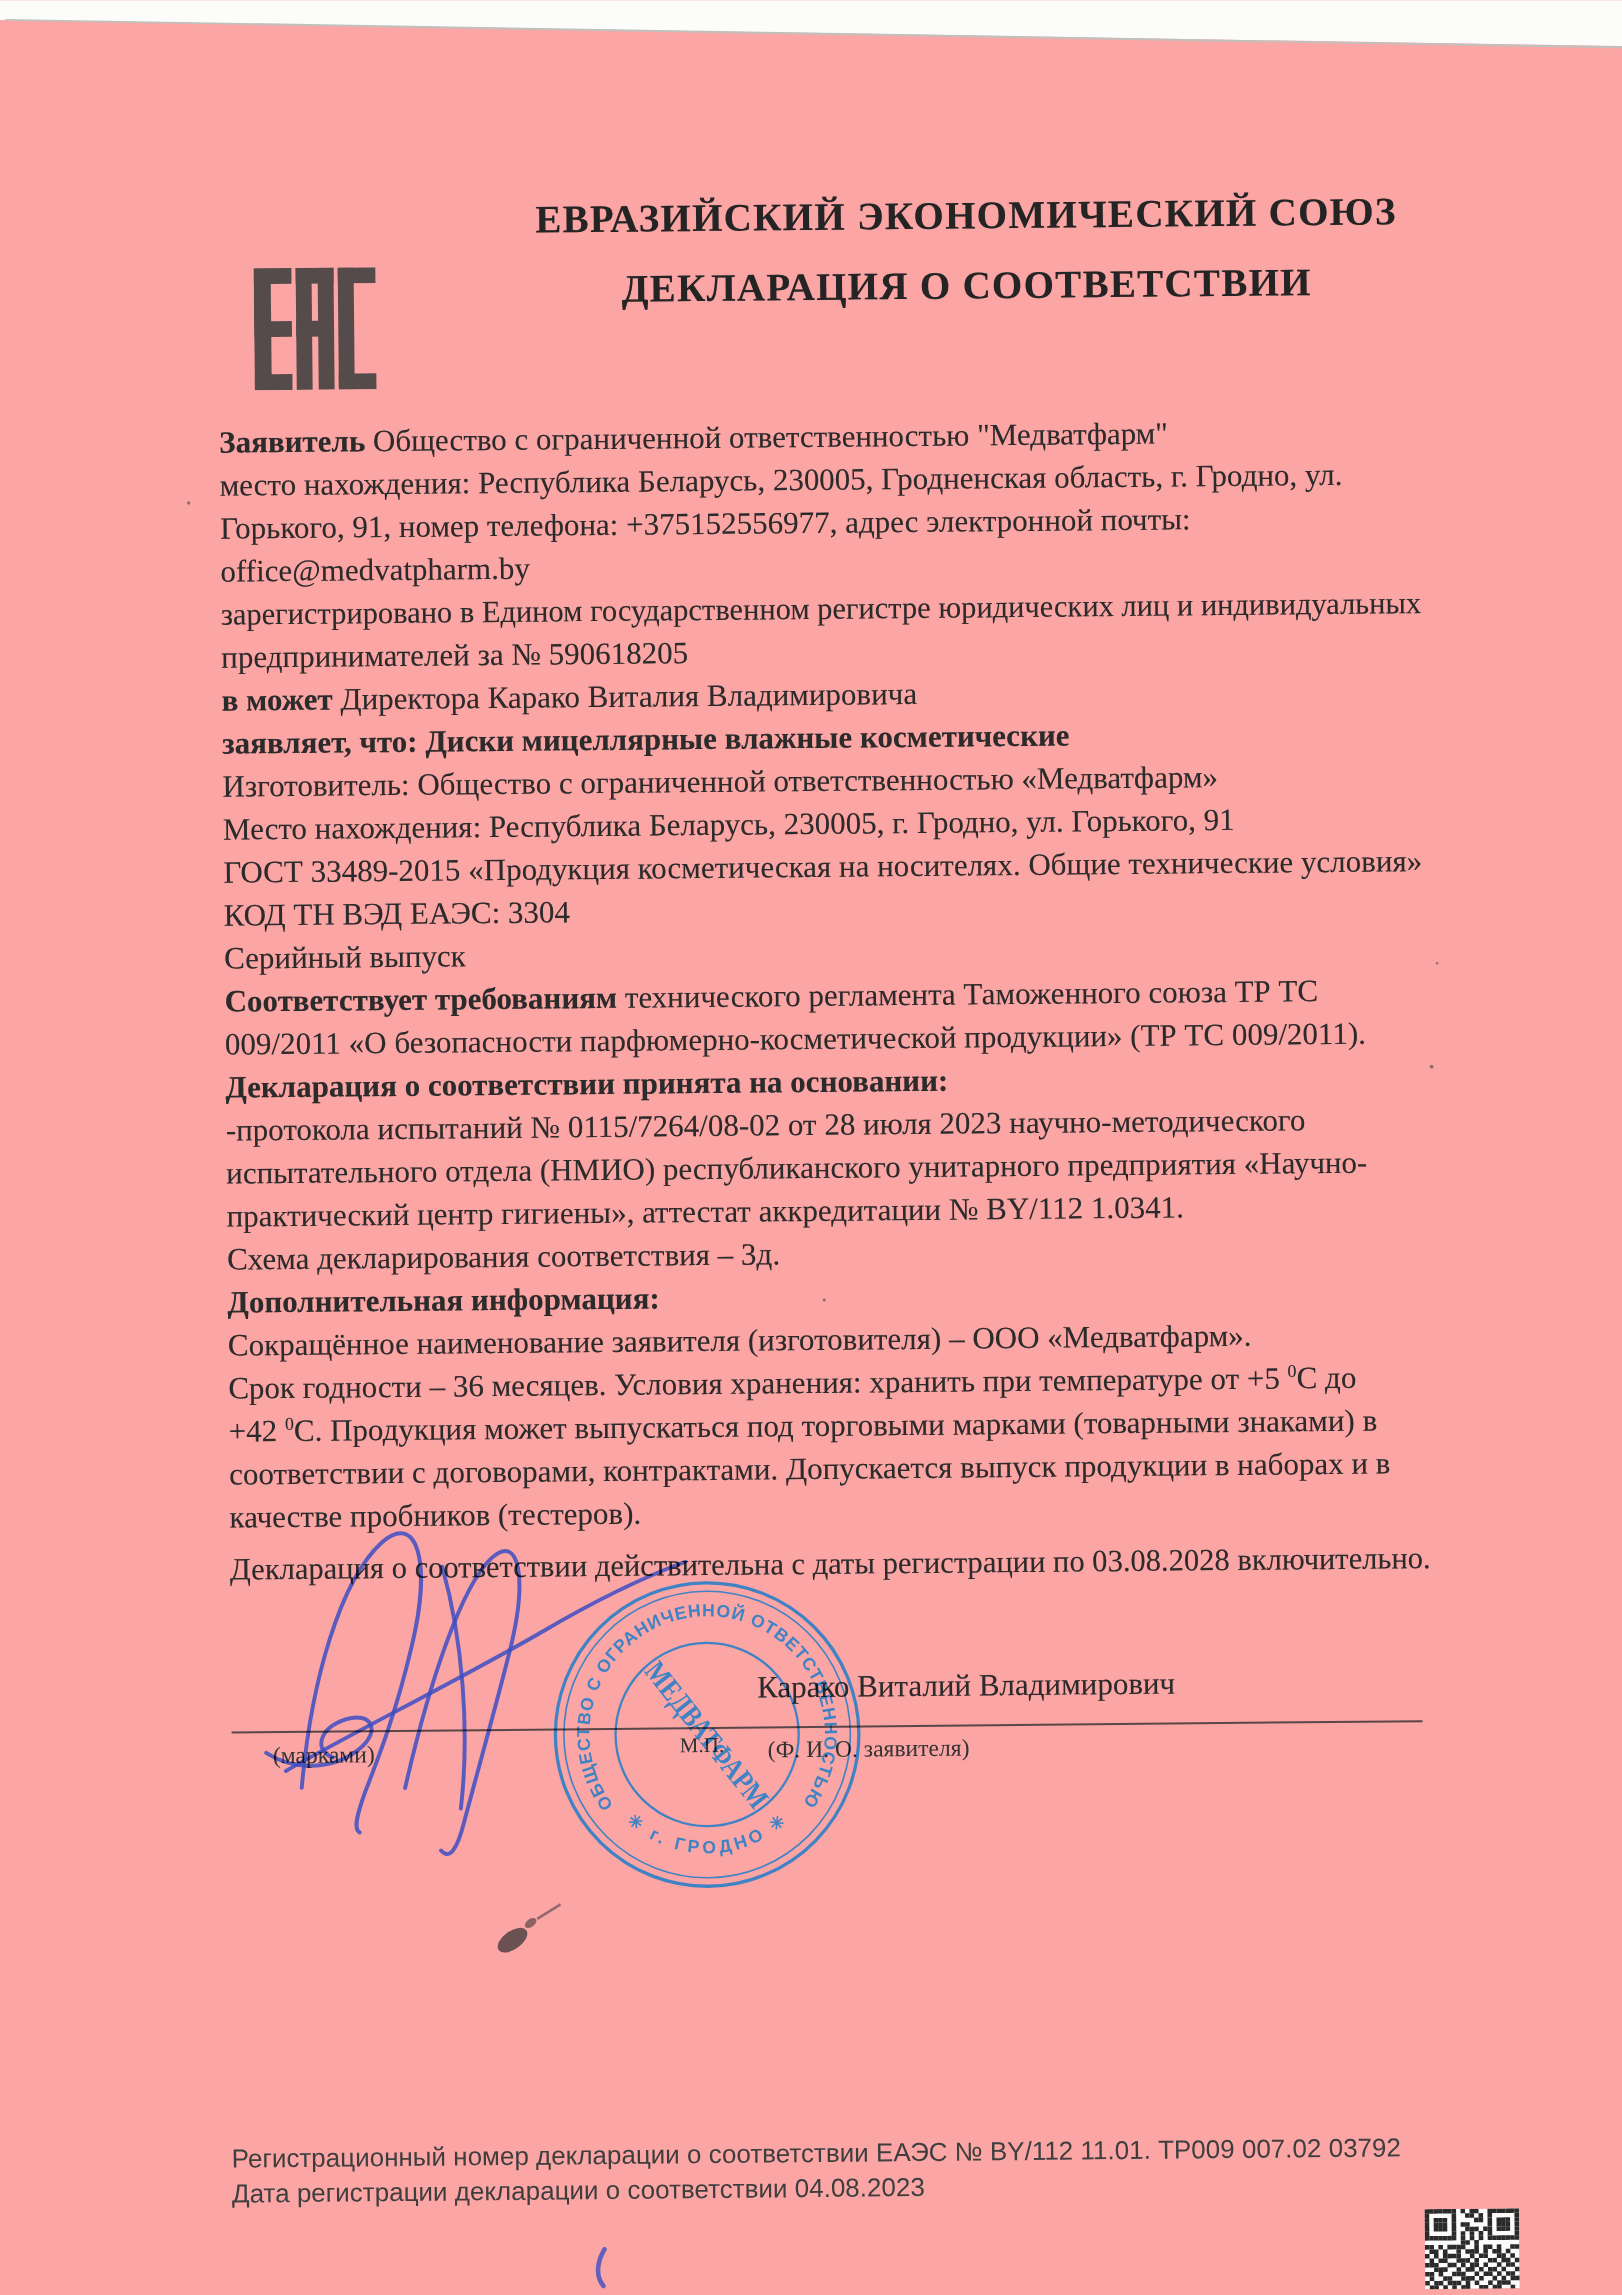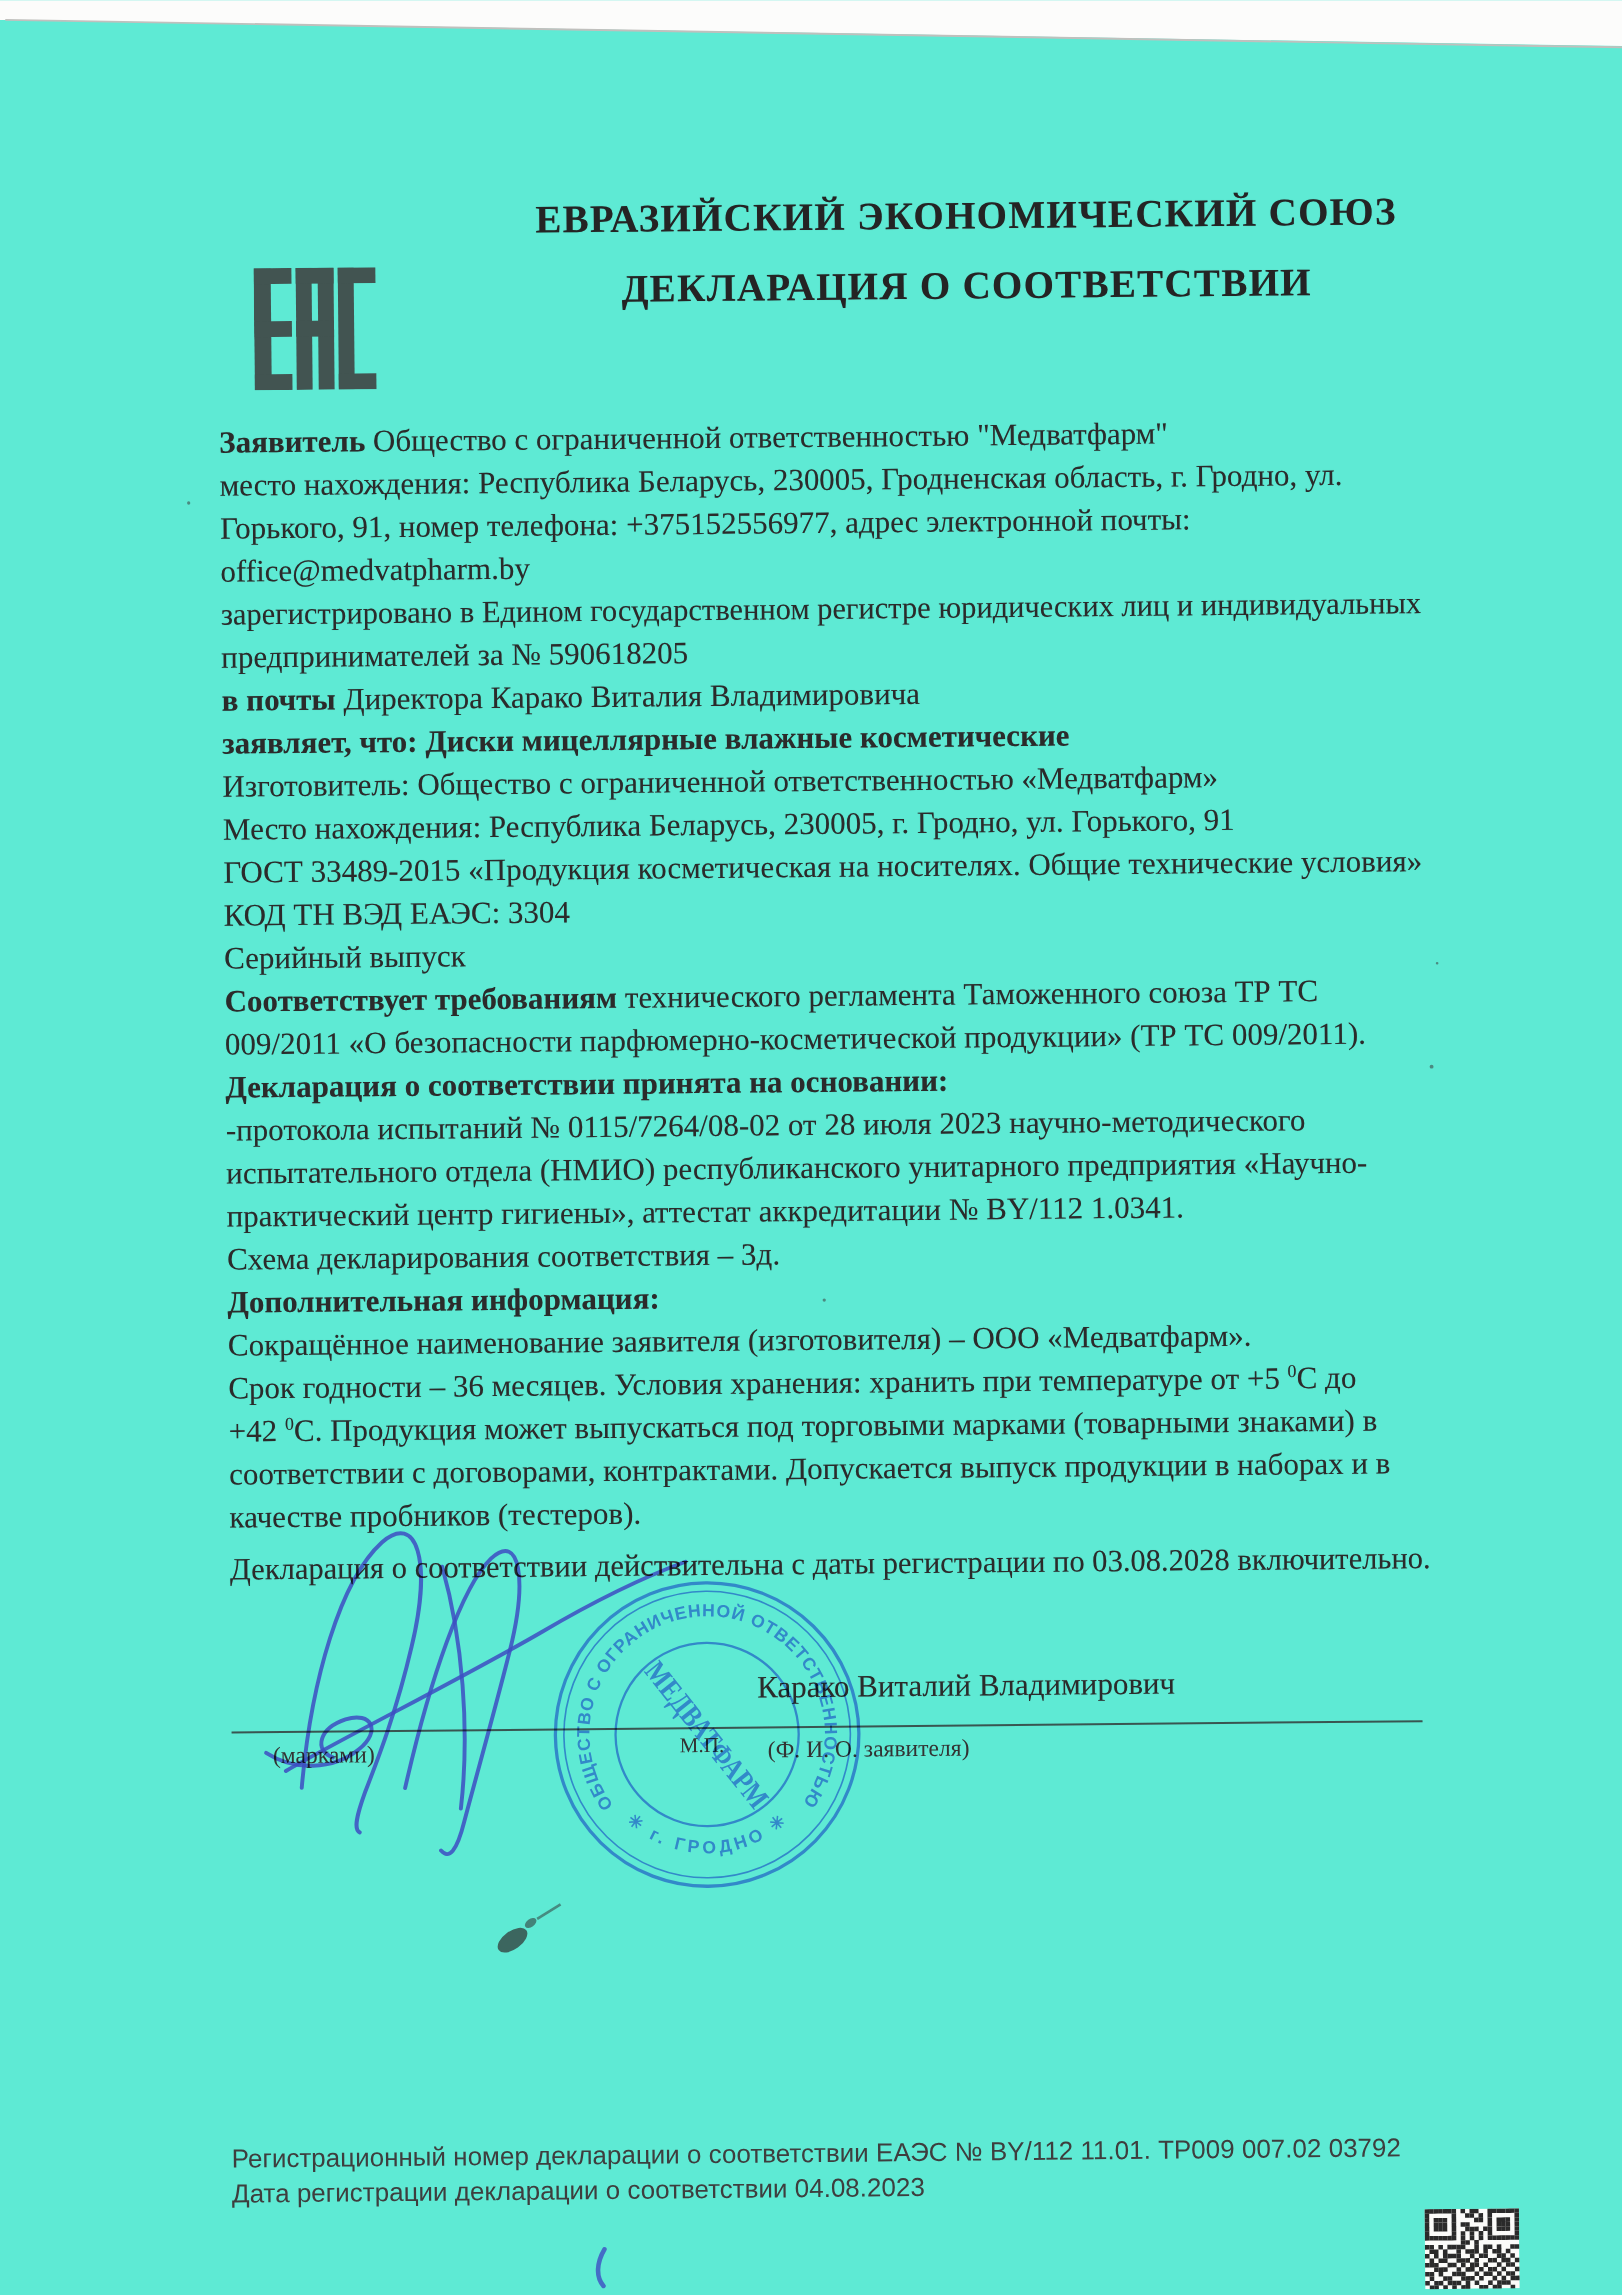--- a/index.html
+++ b/index.html
@@ -1,16 +1,16 @@
 <!DOCTYPE html>
 <html style="font-size:10.5px"><head>
 <meta charset="utf-8">
 <style>
   html,body{margin:0;padding:0;background:#e9e9e6;}
-  .page{position:relative;width:1622px;height:2295px;background:#5eead4;overflow:hidden;
+  .page{position:relative;width:1622px;height:2295px;background:#fca5a5;overflow:hidden;
         font-family:"Liberation Serif", serif;color:#2b2b2b;}
   .tilt{position:absolute;left:0;top:0;width:1622px;height:2295px;transform:rotate(-0.55deg);transform-origin:50% 50%;}
   .abs{position:absolute;}
   
   .hdr{left:393px;width:1164px;text-align:center;font-weight:bold;font-size:39px;letter-spacing:1.3px;
        color:#242424;white-space:nowrap;text-shadow:0 0 0.7px rgba(40,40,40,.35);}
   
   #body-lines{left:226px;top:415px;width:1191px;font-size:31px;line-height:43px;
               text-shadow:0 0 0.7px rgba(40,40,40,.30);}
   .bline{height:43px;white-space:nowrap;}
@@ -68,21 +68,21 @@
     <div class="abs hdr" style="top:194px;">ЕВРАЗИЙСКИЙ ЭКОНОМИЧЕСКИЙ СОЮЗ</div>
     <div class="abs hdr" style="top:264px;">ДЕКЛАРАЦИЯ О СООТВЕТСТВИИ</div>
 
     <div class="abs" id="body-lines">
         <div class="bline"><b>Заявитель</b><span> Общество с ограниченной ответственностью "Медватфарм"</span></div>
         <div class="bline" style="transform: scaleX(1); transform-origin: left center;"><span>место нахождения: Республика Беларусь, 230005, Гродненская область, г. Гродно, ул.</span></div>
         <div class="bline" style="transform: scaleX(1); transform-origin: left center;"><span>Горького, 91, номер телефона: +375152556977, адрес электронной почты:</span></div>
         <div class="bline"><span>office@medvatpharm.by</span></div>
         <div class="bline" style="transform: scaleX(0.982721); transform-origin: left center;"><span>зарегистрировано в Едином государственном регистре юридических лиц и индивидуальных</span></div>
         <div class="bline"><span>предпринимателей за № 590618205</span></div>
-        <div class="bline"><b>в почты</b><span> Директора Карако Виталия Владимировича</span></div>
+        <div class="bline"><b>в может</b><span> Директора Карако Виталия Владимировича</span></div>
         <div class="bline"><b>заявляет, что: Диски мицеллярные влажные косметические</b></div>
         <div class="bline"><span>Изготовитель: Общество с ограниченной ответственностью «Медватфарм»</span></div>
         <div class="bline"><span>Место нахождения: Республика Беларусь, 230005, г. Гродно, ул. Горького, 91</span></div>
         <div class="bline"><span>ГОСТ 33489-2015 «Продукция косметическая на носителях. Общие технические условия»</span></div>
         <div class="bline"><span>КОД ТН ВЭД ЕАЭС: 3304</span></div>
         <div class="bline"><span>Серийный выпуск</span></div>
         <div class="bline" style="transform: scaleX(1); transform-origin: left center;"><b>Соответствует требованиям</b><span> технического регламента Таможенного союза ТР ТС</span></div>
         <div class="bline"><span>009/2011 «О безопасности парфюмерно-косметической продукции» (ТР ТС 009/2011).</span></div>
         <div class="bline"><b>Декларация о соответствии принята на основании:</b></div>
         <div class="bline" style="transform: scaleX(1); transform-origin: left center;"><span>-протокола испытаний № 0115/7264/08-02 от 28 июля 2023 научно-методического</span></div>

